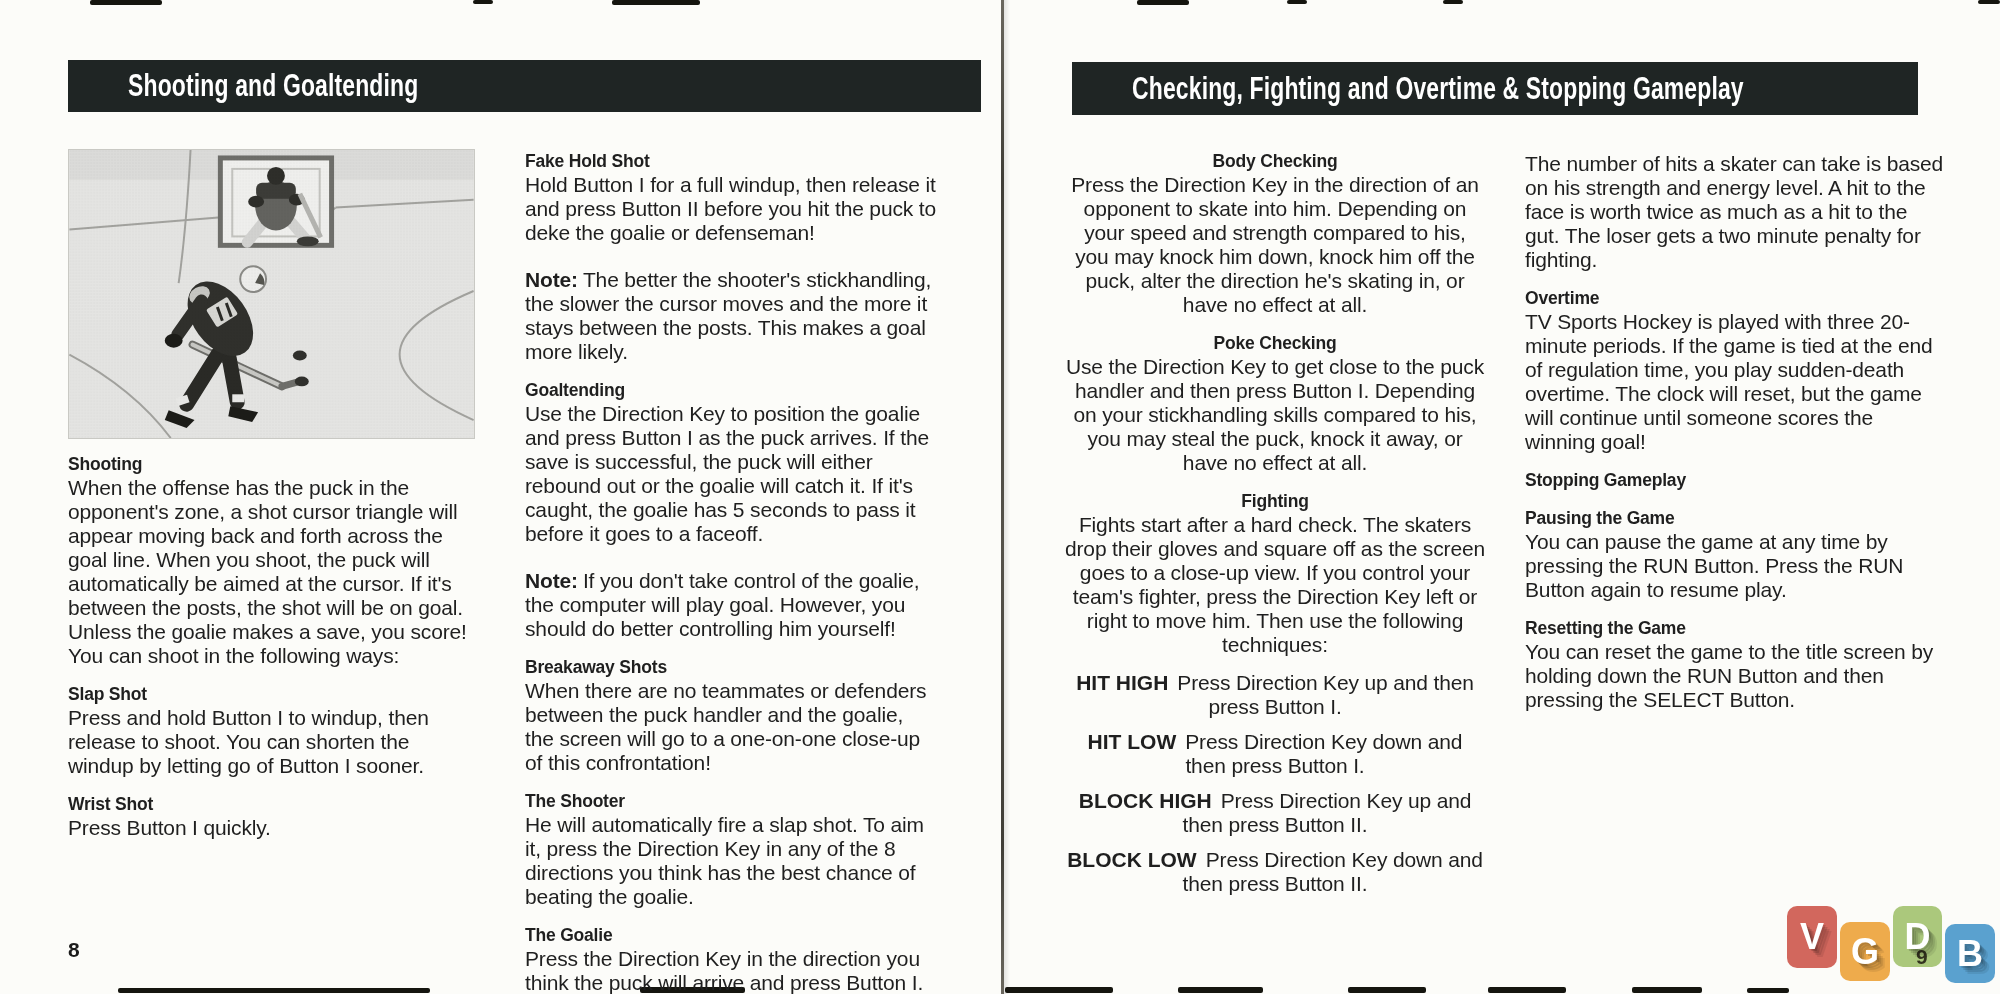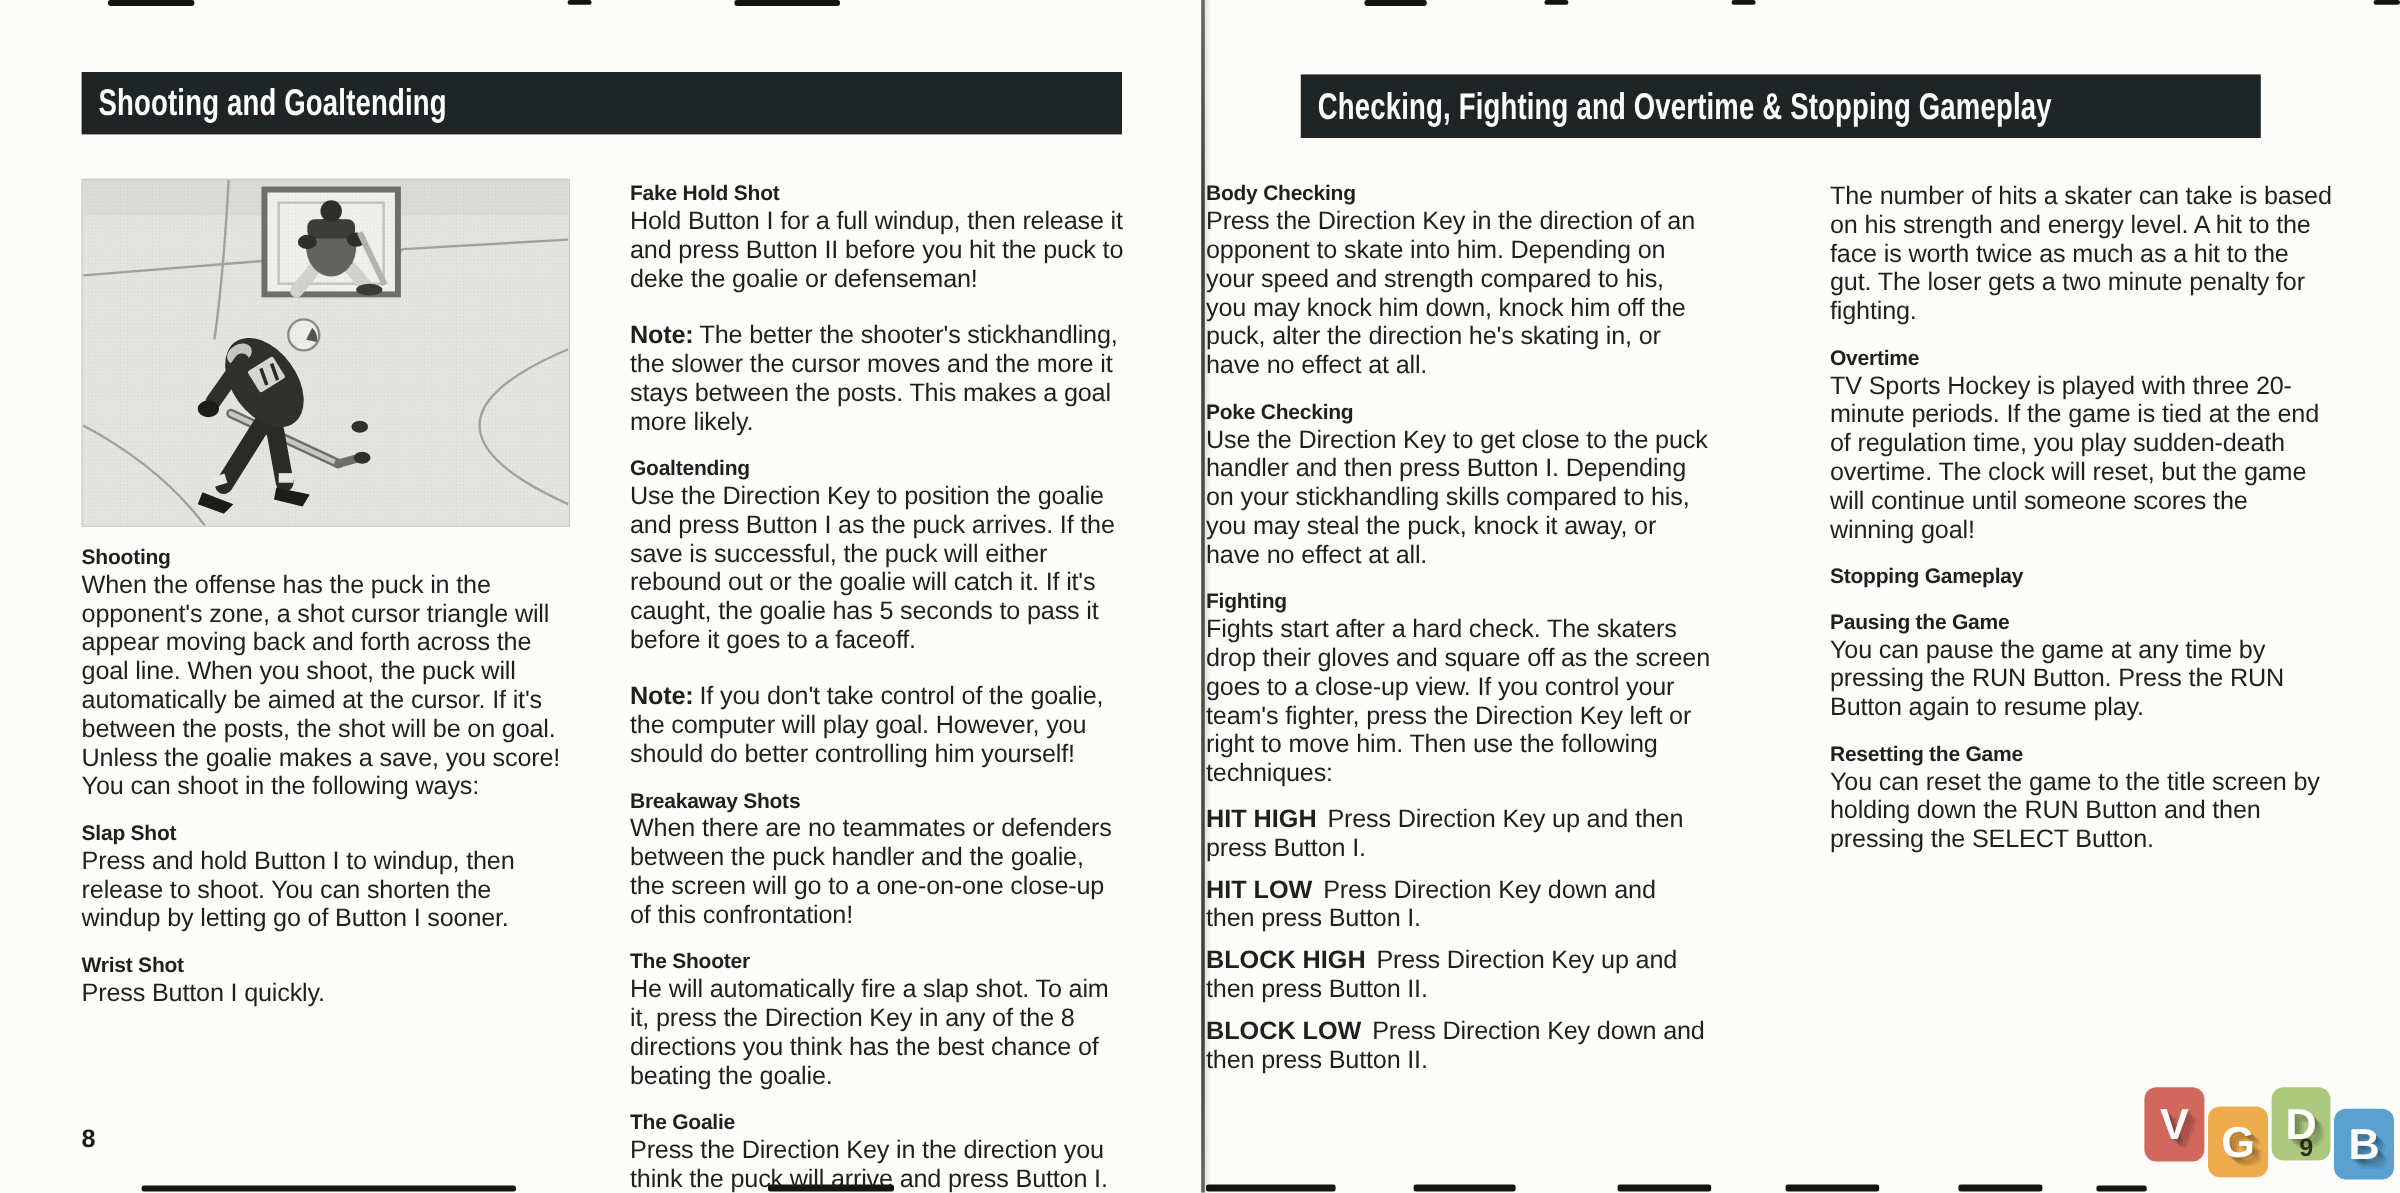--- a/index.html
+++ b/index.html
@@ -9,21 +9,21 @@
     font-family:"Liberation Sans","DejaVu Sans",sans-serif;
     color:#1f1f1f;
   }
   
   .artifact{position:absolute;background:#15150f;border-radius:2px;}
   .spine{position:absolute;left:1001px;top:0;width:3px;height:994px;
     background:linear-gradient(180deg,#6a675e 0%,#3f3d36 18%,#55524a 55%,#3f3d36 85%,#6a675e 100%);}
   .spine-glow{position:absolute;left:1004px;top:0;width:6px;height:994px;
     background:linear-gradient(90deg,rgba(0,0,0,.10),rgba(0,0,0,0));}
   
-  .hbar{position:absolute;background:#1f2524;display:flex;align-items:center;}
+  .hbar{position:absolute;background:#1f2524;display:flex;align-items:center;padding-left:46px;}
   .hbar .htext{
     color:#fff;font-weight:bold;font-size:31px;letter-spacing:.2px;
     transform:scaleX(.74);transform-origin:left center;white-space:nowrap;
     padding-left:19px;
   }
   
   .col{position:absolute;}
   .sec{margin-bottom:14px;}
   h3{font-size:17.5px;line-height:24px;margin:0;font-weight:bold;letter-spacing:-.2px;}
   p{font-size:21px;line-height:24px;margin:0;letter-spacing:-.15px;}
@@ -175,25 +175,25 @@
       <h3>The Goalie</h3>
       <p>Press the Direction Key in the direction you think the puck will arrive and press Button I.</p>
     </div>
   </div>
 
   <div class="pagenum" style="left:68px;top:938px;">8</div>
 </div>
 
 <div>
 
-  <div class="hbar" style="left:1072px;top:62px;width:800px;height:53px;margin-left:12px;">
+  <div class="hbar" style="left:1072px;top:62px;width:800px;height:53px;">
     <div class="htext">Checking, Fighting and Overtime &amp; Stopping Gameplay</div>
   </div>
 
-  <div class="col" style="left:1005px;top:149px;width:420px;">
+  <div class="col" style="left:1065px;top:149px;width:420px;text-align:center;">
     <div class="sec">
       <h3>Body Checking</h3>
       <p>Press the Direction Key in the direction of an opponent to skate into him. Depending on your speed and strength compared to his, you may knock him down, knock him off the puck, alter the direction he's skating in, or have no effect at all.</p>
     </div>
     <div class="sec">
       <h3>Poke Checking</h3>
       <p>Use the Direction Key to get close to the puck handler and then press Button I. Depending on your stickhandling skills compared to his, you may steal the puck, knock it away, or have no effect at all.</p>
     </div>
     <div class="sec">
       <h3>Fighting</h3>

